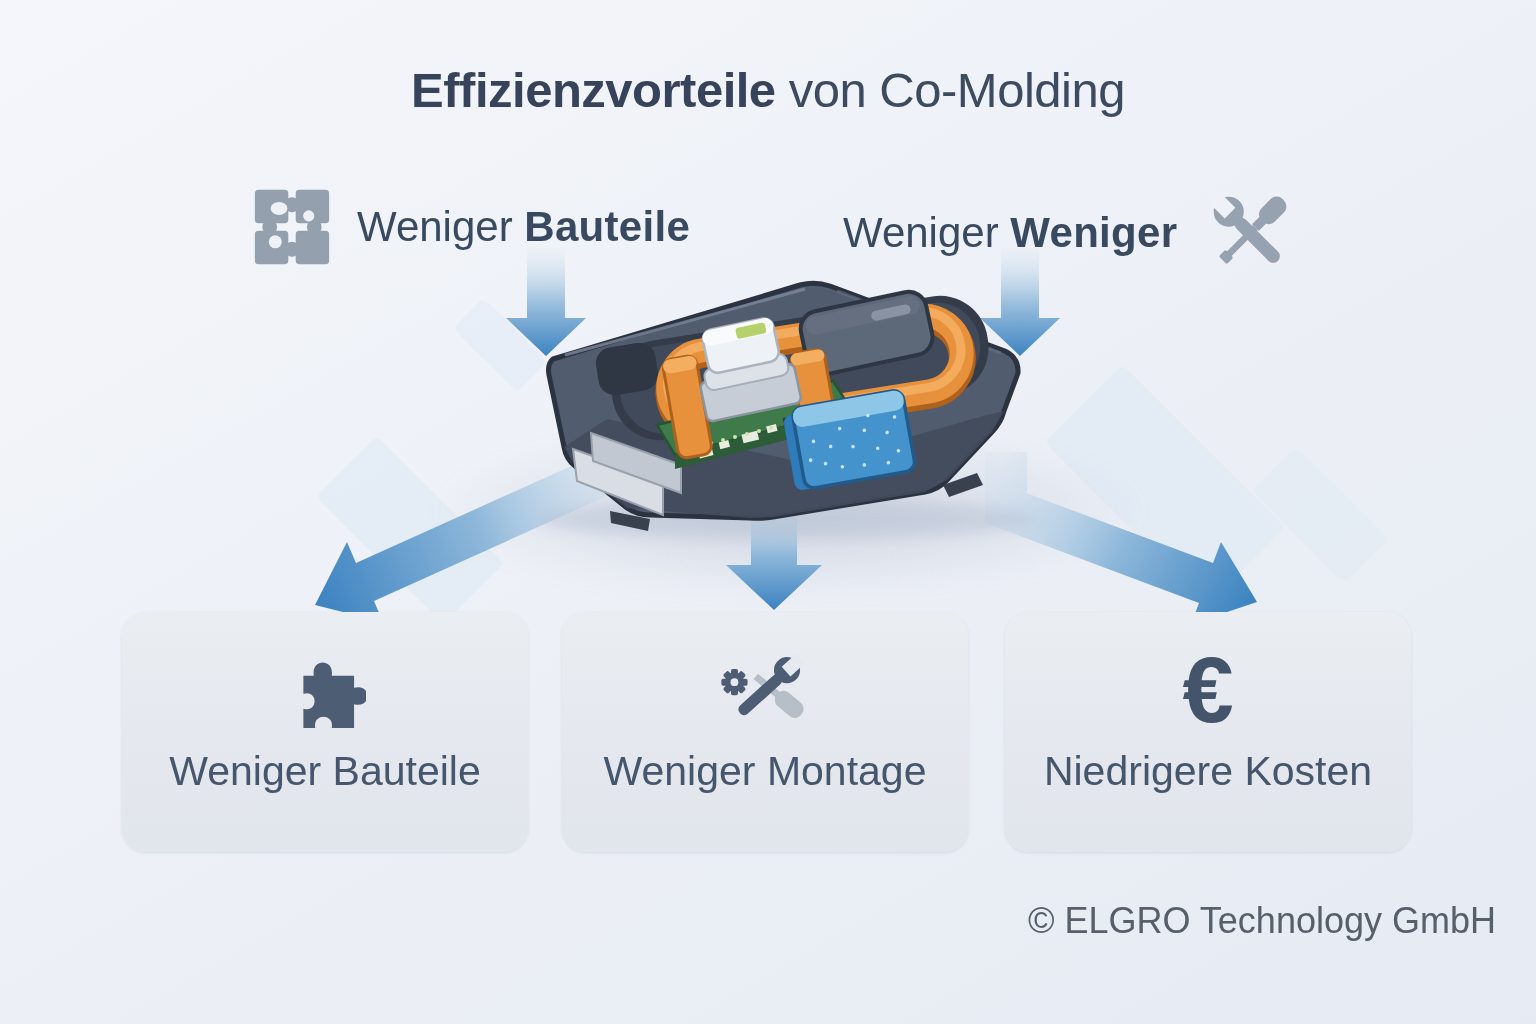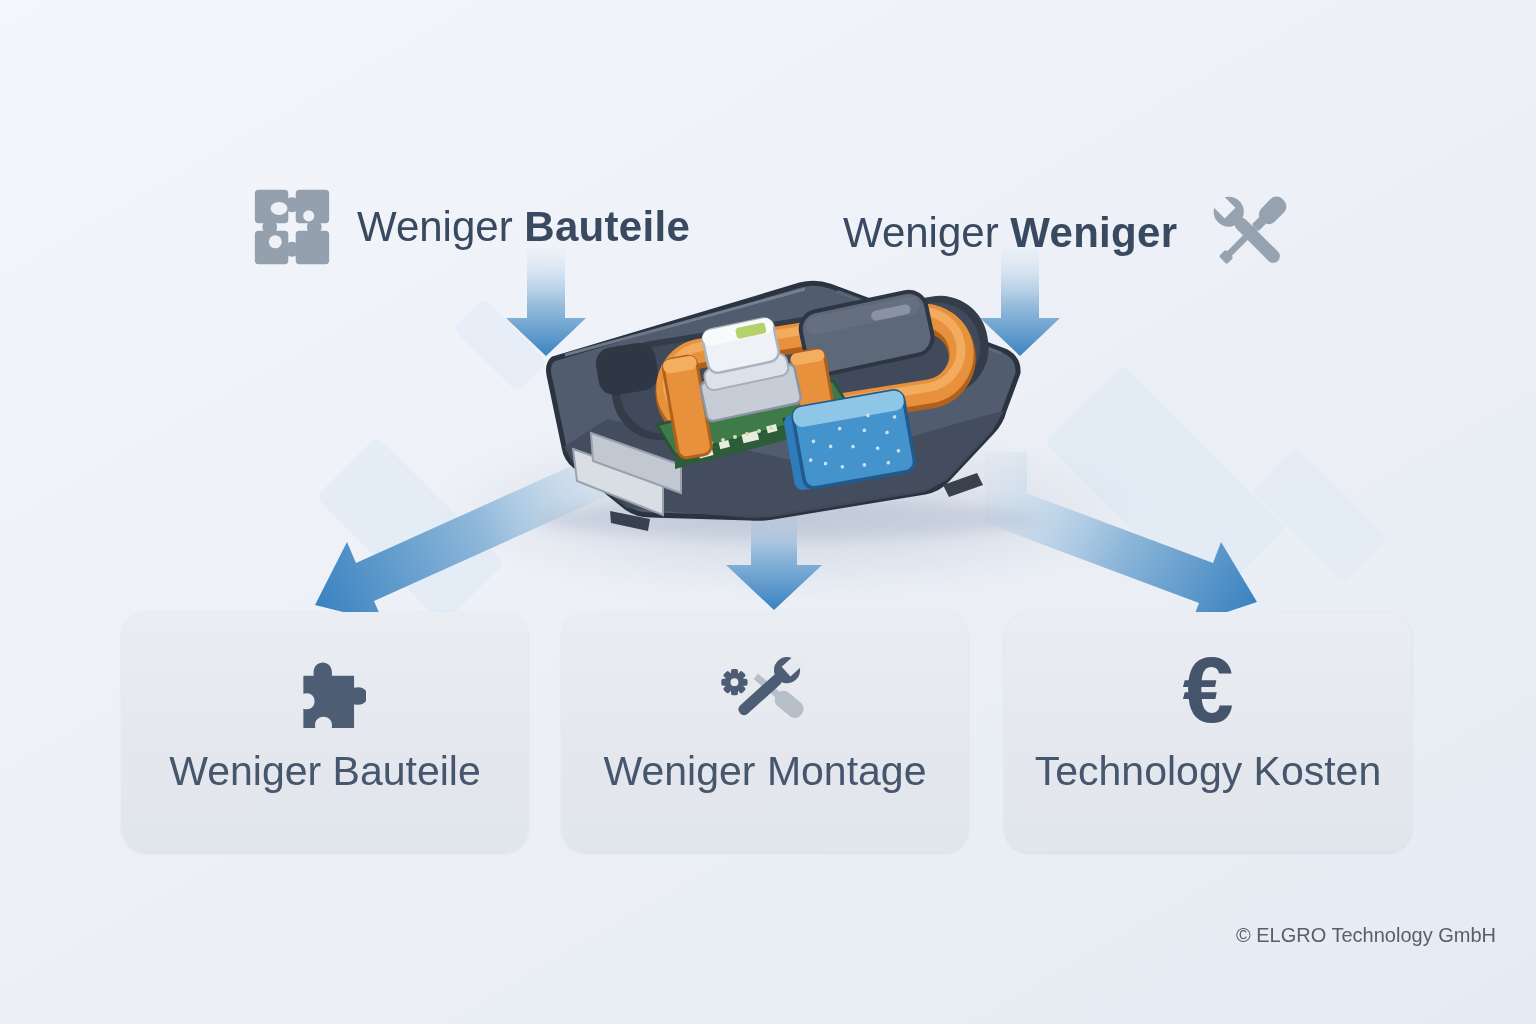--- a/index.html
+++ b/index.html
@@ -30,33 +30,36 @@
   .overlay{position:absolute;left:0;top:0;}
   .device-svg{position:absolute;left:515px;top:253px;}
   
   .card{position:absolute;top:612px;width:406px;height:240px;border-radius:24px;
     background:linear-gradient(180deg,#eaedf2 0%,#e4e8ee 60%,#e1e5ec 100%);
     box-shadow:0 1px 3px rgba(110,122,145,.18);}
   .card .icon-wrap{height:122px;display:flex;align-items:flex-end;justify-content:center;}
   .card .label{margin-top:14px;text-align:center;font-size:41px;font-weight:400;color:#46566c;}
   .euro{font-size:92px;font-weight:700;color:#44546a;line-height:.95;}
   
-  .copyright{position:absolute;right:40px;top:924px;font-size:20px;font-weight:400;color:#575f6b;margin-left:42px;}
+  .copyright{position:absolute;right:40px;top:900px;font-size:36px;font-weight:400;color:#575f6b;margin-left:42px;}
 </style>
 </head>
 <body>
 
 <div class="canvas">
 
   <div class="diamond" style="left:320px;top:440px;width:180px;height:180px;"></div>
   <div class="diamond" style="left:1050px;top:370px;width:230px;height:230px;"></div>
   <div class="diamond" style="left:455px;top:300px;width:90px;height:90px;opacity:.4;"></div>
   <div class="diamond" style="left:1255px;top:450px;width:130px;height:130px;opacity:.45;"></div>
   <div class="ambient-shadow"></div>
 
+  <div class="title">
+    <span class="b">Effizienzvorteile</span><span class="r"> von Co-Molding</span>
+  </div>
 
   <div class="toplabel tl-left">
     <svg width="78" height="78" viewBox="0 0 84 84">
       <g fill="#94a0ae">
         <rect x="2" y="2" width="36" height="36" rx="4"></rect>
         <rect x="46" y="2" width="36" height="36" rx="4"></rect>
         <rect x="2" y="46" width="36" height="36" rx="4"></rect>
         <rect x="46" y="46" width="36" height="36" rx="4"></rect>
         <circle cx="42" cy="18" r="8"></circle>
         <circle cx="66" cy="42" r="8"></circle>
@@ -268,18 +271,18 @@
         </g>
       </svg>
     </div>
     <div class="label">Weniger Montage</div>
   </div>
 
   <div class="card" style="left:1005px;">
     <div class="icon-wrap">
       <div class="euro">€</div>
     </div>
-    <div class="label">Technology Kosten</div>
+    <div class="label">Niedrigere Kosten</div>
   </div>
 
   <div class="copyright">© ELGRO Technology GmbH</div>
 
 </div>
 
 </body></html>

